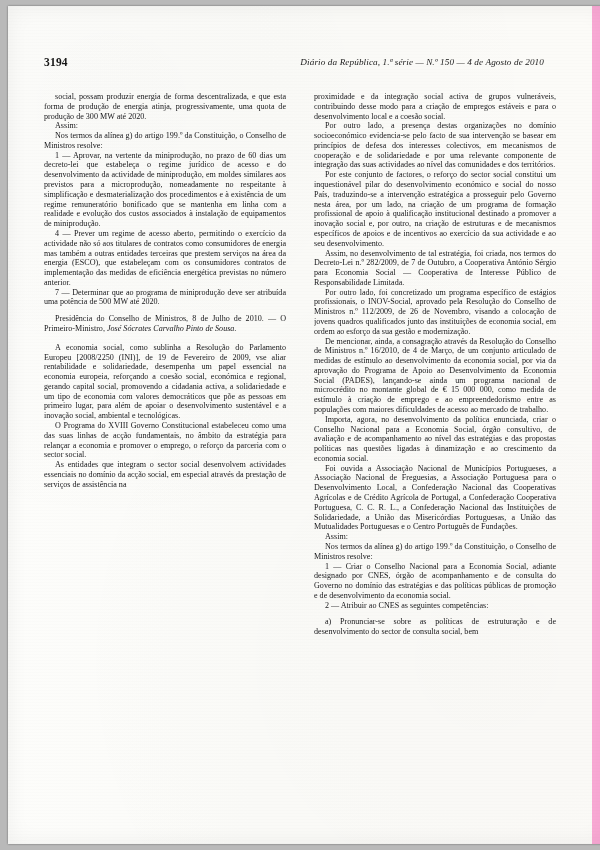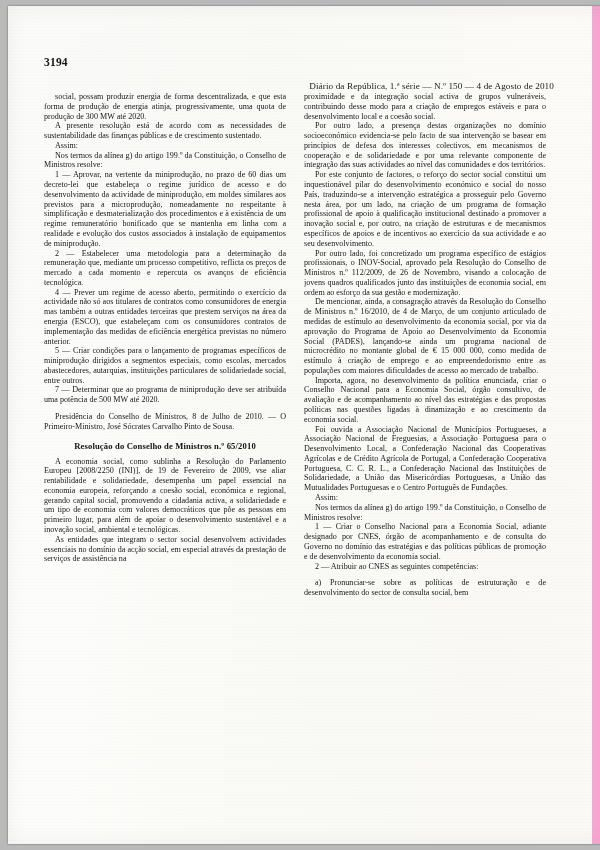--- a/index.html
+++ b/index.html
@@ -28,47 +28,47 @@
   .runhead{
     position:absolute;left:36px;top:50px;width:512px;
     height:14px;
   }
   .folio{
     position:absolute;left:0;top:0;
     font-weight:bold;font-size:11.5px;color:#151515;
     letter-spacing:.2px;
   }
   .journal{
-    position:absolute;right:2px;top:1px;
-    font-size:9.2px;color:#1b1b1b;
-    letter-spacing:.1px;white-space:nowrap;margin-top:24px;
+    position:absolute;right:12px;top:1px;
+    font-style:italic;font-size:9.2px;color:#1b1b1b;
+    letter-spacing:.1px;white-space:nowrap;
   }
   .cols{
     position:absolute;left:36px;top:86px;
     width:512px;height:730px;
   }
   .col{
     position:absolute;top:0;width:242px;height:730px;
     overflow:hidden;
   }
   .col-left{left:0;}
-  .col-right{left:260px;}
+  .col-right{left:270px;}
   p{
     margin:0;
     font-size:8.1px;
     line-height:9.78px;
     text-align:justify;
     text-justify:inter-word;
     text-indent:11px;
     color:#17171a;
     -webkit-font-smoothing:none;
   }
   p.noind{text-indent:0;}
   p.sig{text-indent:11px;}
-  .it{}
+  .it{font-style:italic;}
   .sp-before{margin-top:7px;}
   .restitle{
     font-weight:bold;font-size:8.6px;
     text-align:center;text-indent:0;
     margin:0 0 5px 0;line-height:11px;
     letter-spacing:.15px;
     color:#111;
   }
   .rule-gap{height:9px;}
   
@@ -92,43 +92,41 @@
 
   <div class="runhead">
     <span class="folio">3194</span>
     <span class="journal">Diário da República, 1.ª série — N.º 150 — 4 de Agosto de 2010</span>
   </div>
 
   <div class="cols">
 
     <div class="col col-left">
       <p>social, possam produzir energia de forma descentralizada, e que esta forma de produção de energia atinja, progressivamente, uma quota de produção de 300 MW até 2020.</p>
-      <p>A presente resolução está de acordo com as necessidades de sustentabilidade das finanças públicas e de crescimento sustentado.</p>
       <p>Assim:</p>
       <p>Nos termos da alínea g) do artigo 199.º da Constituição, o Conselho de Ministros resolve:</p>
       <p>1 — Aprovar, na vertente da miniprodução, no prazo de 60 dias um decreto-lei que estabeleça o regime jurídico de acesso e do desenvolvimento da actividade de miniprodução, em moldes similares aos previstos para a microprodução, nomeadamente no respeitante à simplificação e desmaterialização dos procedimentos e à existência de um regime remuneratório bonificado que se mantenha em linha com a realidade e evolução dos custos associados à instalação de equipamentos de miniprodução.</p>
-      <p>2 — Estabelecer uma metodologia para a determinação da remuneração que, mediante um processo competitivo, reflicta os preços de mercado a cada momento e repercuta os avanços de eficiência tecnológica.</p>
       <p>4 — Prever um regime de acesso aberto, permitindo o exercício da actividade não só aos titulares de contratos como consumidores de energia mas também a outras entidades terceiras que prestem serviços na área da energia (ESCO), que estabeleçam com os consumidores contratos de implementação das medidas de eficiência energética previstas no número anterior.</p>
-      <p>5 — Criar condições para o lançamento de programas específicos de miniprodução dirigidos a segmentos especiais, como escolas, mercados abastecedores, autarquias, instituições particulares de solidariedade social, entre outros.</p>
       <p>7 — Determinar que ao programa de miniprodução deve ser atribuída uma potência de 500 MW até 2020.</p>
 
       <p class="sig sp-before"><span>Presidência do Conselho de Ministros, 8 de Julho de 2010. — O Primeiro-Ministro, </span><span class="it">José Sócrates Carvalho Pinto de Sousa.</span></p>
 
       <div class="rule-gap"></div>
 
-      <p class="restitle">Resolução do Conselho de Ministros n.º 65/2010</p>
 
       <p>A economia social, como sublinha a Resolução do Parlamento Europeu [2008/2250 (INI)], de 19 de Fevereiro de 2009, vse aliar rentabilidade e solidariedade, desempenha um papel essencial na economia europeia, reforçando a coesão social, económica e regional, gerando capital social, promovendo a cidadania activa, a solidariedade e um tipo de economia com valores democráticos que põe as pessoas em primeiro lugar, para além de apoiar o desenvolvimento sustentável e a inovação social, ambiental e tecnológicas.</p>
+      <p>O Programa do XVIII Governo Constitucional estabeleceu como uma das suas linhas de acção fundamentais, no âmbito da estratégia para relançar a economia e promover o emprego, o reforço da parceria com o sector social.</p>
       <p>As entidades que integram o sector social desenvolvem actividades essenciais no domínio da acção social, em especial através da prestação de serviços de assistência na</p>
     </div>
 
     <div class="col col-right">
       <p class="noind">proximidade e da integração social activa de grupos vulneráveis, contribuindo desse modo para a criação de empregos estáveis e para o desenvolvimento local e a coesão social.</p>
       <p>Por outro lado, a presença destas organizações no domínio socioeconómico evidencia-se pelo facto de sua intervenção se basear em princípios de defesa dos interesses colectivos, em mecanismos de cooperação e de solidariedade e por uma relevante componente de integração das suas actividades ao nível das comunidades e dos territórios.</p>
       <p>Por este conjunto de factores, o reforço do sector social constitui um inquestionável pilar do desenvolvimento económico e social do nosso País, traduzindo-se a intervenção estratégica a prosseguir pelo Governo nesta área, por um lado, na criação de um programa de formação profissional de apoio à qualificação institucional destinado a promover a inovação social e, por outro, na criação de estruturas e de mecanismos específicos de apoios e de incentivos ao exercício da sua actividade e ao seu desenvolvimento.</p>
+      <p>Assim, no desenvolvimento de tal estratégia, foi criada, nos termos do Decreto-Lei n.º 282/2009, de 7 de Outubro, a Cooperativa António Sérgio para Economia Social — Cooperativa de Interesse Público de Responsabilidade Limitada.</p>
       <p>Por outro lado, foi concretizado um programa específico de estágios profissionais, o INOV-Social, aprovado pela Resolução do Conselho de Ministros n.º 112/2009, de 26 de Novembro, visando a colocação de jovens quadros qualificados junto das instituições de economia social, em ordem ao esforço da sua gestão e modernização.</p>
       <p>De mencionar, ainda, a consagração através da Resolução do Conselho de Ministros n.º 16/2010, de 4 de Março, de um conjunto articulado de medidas de estímulo ao desenvolvimento da economia social, por via da aprovação do Programa de Apoio ao Desenvolvimento da Economia Social (PADES), lançando-se ainda um programa nacional de microcrédito no montante global de € 15 000 000, como medida de estímulo à criação de emprego e ao empreendedorismo entre as populações com maiores dificuldades de acesso ao mercado de trabalho.</p>
       <p>Importa, agora, no desenvolvimento da política enunciada, criar o Conselho Nacional para a Economia Social, órgão consultivo, de avaliação e de acompanhamento ao nível das estratégias e das propostas políticas nas questões ligadas à dinamização e ao crescimento da economia social.</p>
       <p>Foi ouvida a Associação Nacional de Municípios Portugueses, a Associação Nacional de Freguesias, a Associação Portuguesa para o Desenvolvimento Local, a Confederação Nacional das Cooperativas Agrícolas e de Crédito Agrícola de Portugal, a Confederação Cooperativa Portuguesa, C. C. R. L., a Confederação Nacional das Instituições de Solidariedade, a União das Misericórdias Portuguesas, a União das Mutualidades Portuguesas e o Centro Português de Fundações.</p>
       <p>Assim:</p>
       <p>Nos termos da alínea g) do artigo 199.º da Constituição, o Conselho de Ministros resolve:</p>
       <p>1 — Criar o Conselho Nacional para a Economia Social, adiante designado por CNES, órgão de acompanhamento e de consulta do Governo no domínio das estratégias e das políticas públicas de promoção e de desenvolvimento da economia social.</p>
       <p>2 — Atribuir ao CNES as seguintes competências:</p>
       <p class="sp-before">a) Pronunciar-se sobre as políticas de estruturação e de desenvolvimento do sector de consulta social, bem</p>
     </div>

